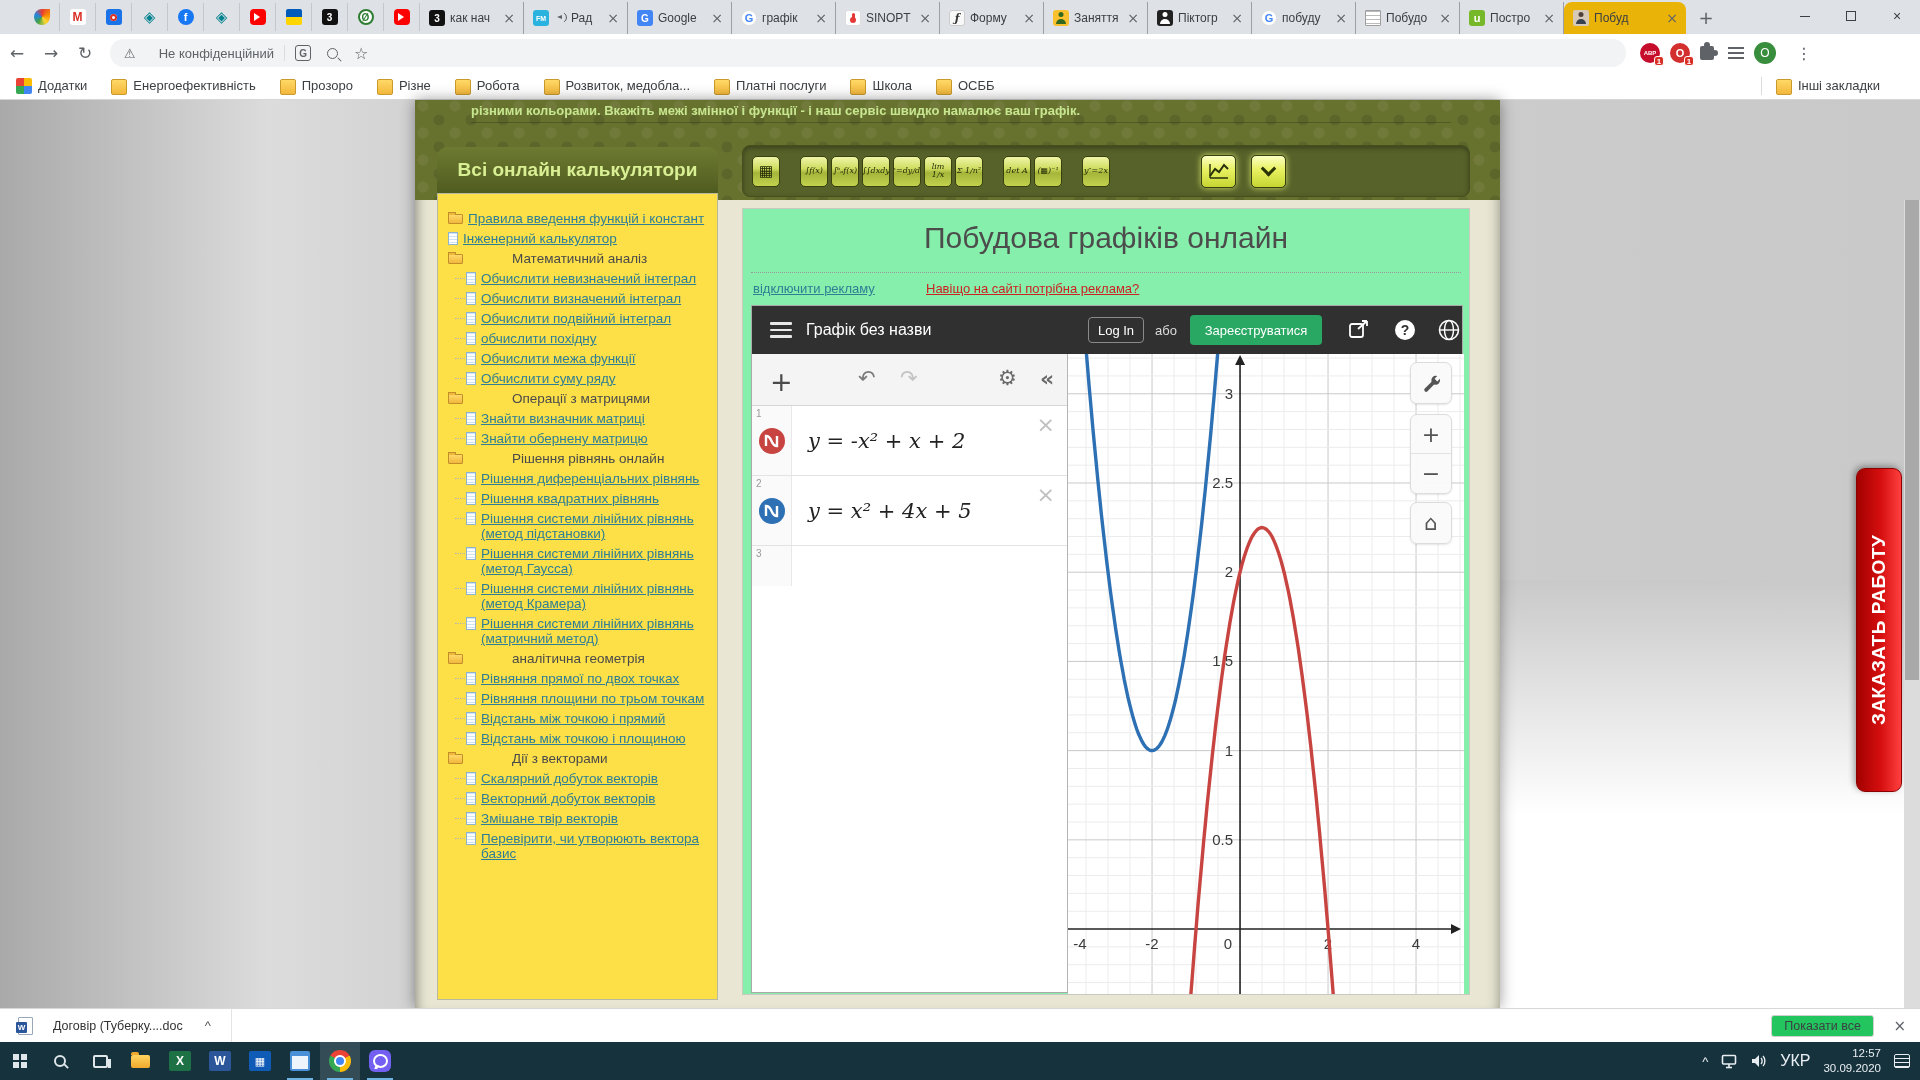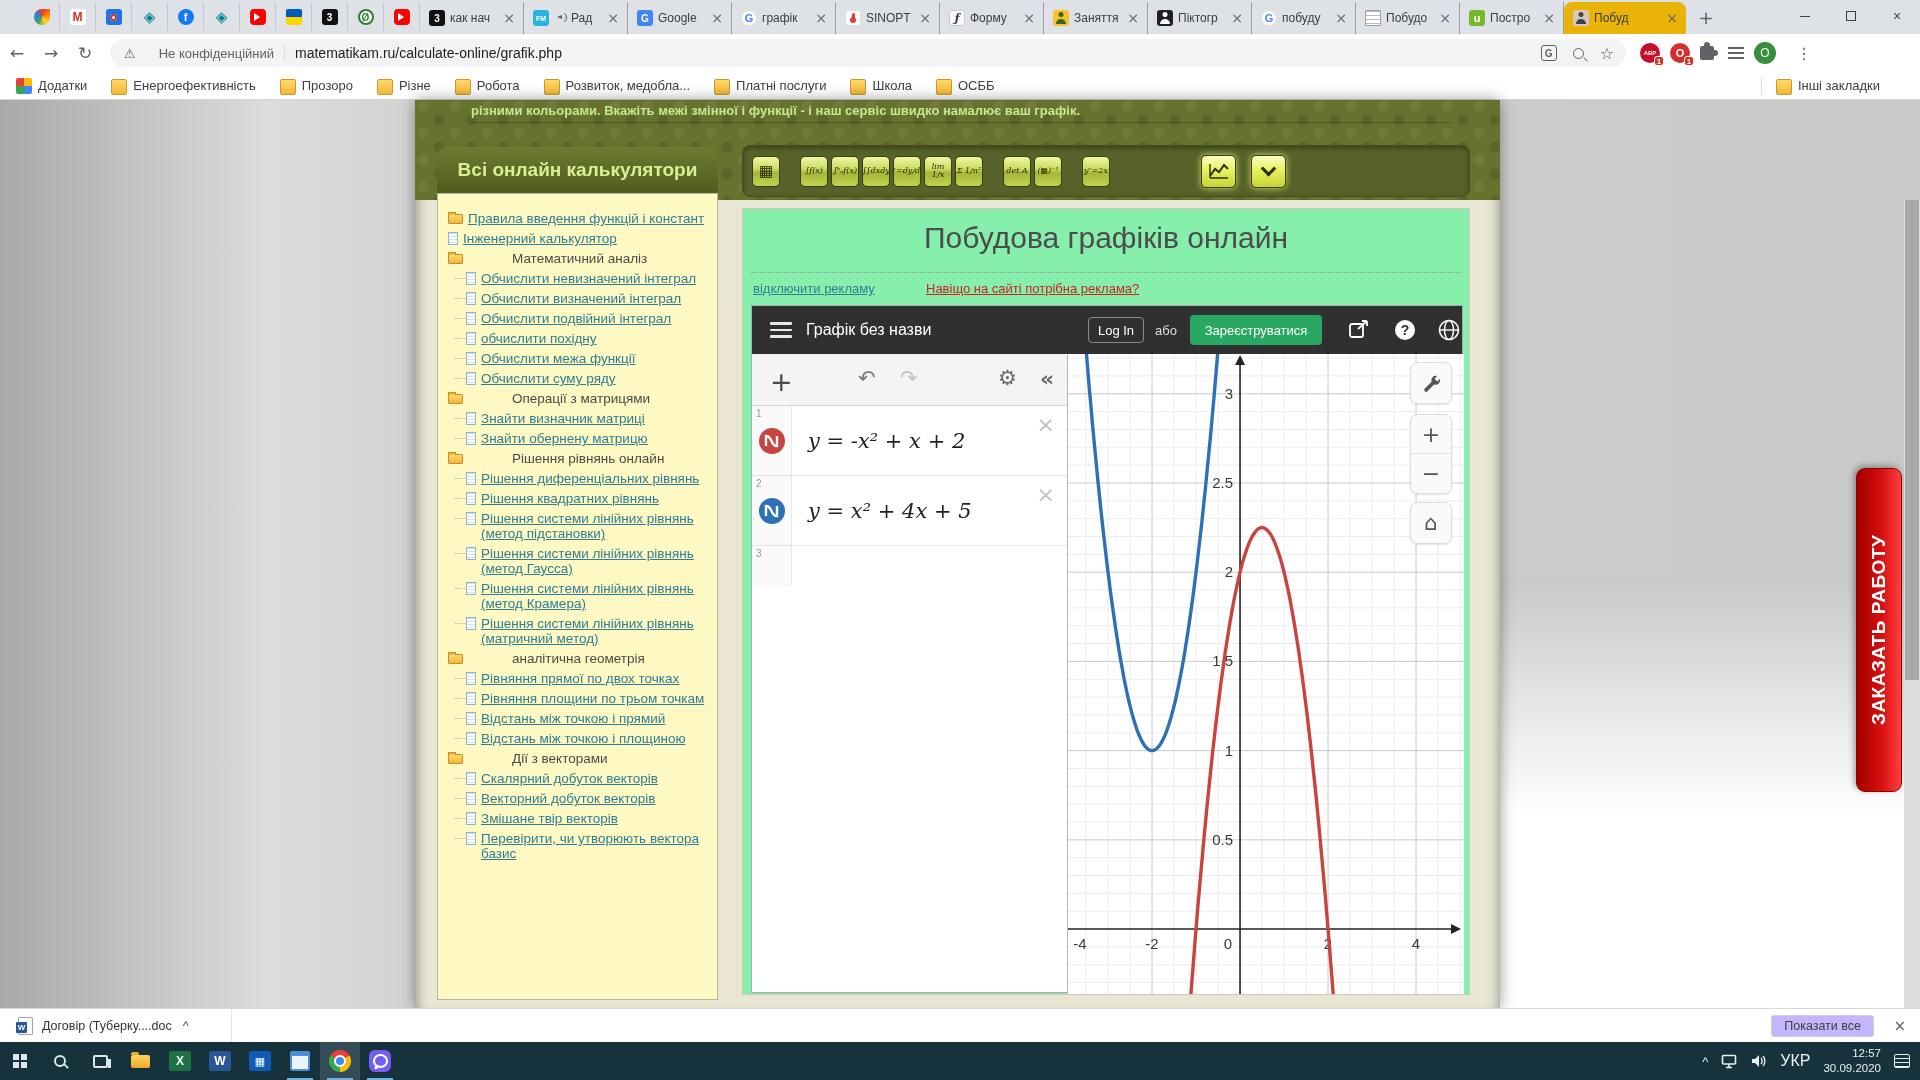--- a/index.html
+++ b/index.html
@@ -94,21 +94,21 @@
   .toolbar { position:absolute; left:327px; top:45px; width:728px; height:52px; background:#57622a; border:1px solid #454e1c; border-radius:8px; box-shadow:inset 0 2px 5px rgba(0,0,0,.35); display:flex; align-items:center; padding-left:9px; gap:3px; }
   .tb-buttons { display:contents; }
   .mbtn { width:28px; height:31px; border:1px solid #39420f; border-radius:5px; background:linear-gradient(180deg,#f0f5a8,#cfdd60 40%,#a4b53a 55%,#c3d24e); color:#1f2605; font-size:8px; font-family:"DejaVu Serif",serif; font-style:italic; display:flex; align-items:center; justify-content:center; text-align:center; line-height:1; overflow:hidden; flex:none; }
   .mbtn.calc { font-size:15px; font-style:normal; font-family:"DejaVu Sans",sans-serif; }
   .mbtn.gap { margin-left:17px; }
   .mbtn.bright { width:35px; height:33px; background:linear-gradient(180deg,#fbffc2,#e8f160 45%,#c6d532); box-shadow:0 0 6px rgba(240,255,120,.8); }
   .mbtn.chart-btn { margin-left:88px; }
   .mbtn.chev-btn { margin-left:12px; }
   .chev-glyph { width:11px; height:11px; border-right:3px solid #2a3208; border-bottom:3px solid #2a3208; transform:rotate(45deg) translate(-2px,-2px); }
 
-  .sidebar-box { position:absolute; left:22px; top:93px; width:281px; height:807px; background:#fef9c3; border:1px solid #b9b9a0; padding:12px 6px 6px 10px; overflow:hidden; }
+  .sidebar-box { position:absolute; left:22px; top:93px; width:281px; height:807px; background:#fde047; border:1px solid #b9b9a0; padding:12px 6px 6px 10px; overflow:hidden; }
   .tree { display:block; list-style:none; }
   .tree-item { display:flex; align-items:flex-start; gap:5px; margin:5px 0; font-size:13.5px; line-height:15px; }
   .tree-item.sub { margin-left:18px; position:relative; }
   .tree-item.sub::before { content:""; position:absolute; left:-11px; top:7px; width:10px; border-top:1px dotted #b5b5b5; }
   .tico { flex:none; margin-top:1px; }
   .tree-item.folder .tico { width:15px; height:10px; background:linear-gradient(#ffd967,#f3b73c); border:1px solid #c08e2a; border-radius:1px; position:relative; margin-top:3px; }
   .tree-item.folder .tico::before { content:""; position:absolute; top:-3px; left:-1px; width:6px; height:2px; background:#f3b73c; border:1px solid #c08e2a; border-bottom:none; }
   .tree-item.file .tico { width:10px; height:13px; background:#fff; border:1px solid #8fb2cd; background-image:linear-gradient(#cfe3f3 1px,transparent 1px); background-size:8px 3px; background-position:1px 3px; }
   .tlabel { color:#2f7e94; text-decoration:underline; cursor:pointer; }
   .tree-item.plain .tlabel { color:#4a4a4a; text-decoration:none; cursor:default;margin-left:44px; }
@@ -147,26 +147,26 @@
   .gf-home { top:148px; height:42px; font-size:21px; font-family:"DejaVu Sans",sans-serif; }
   .tick { font:15px "Liberation Sans",sans-serif; fill:#3a3a3a; }
 
   
   .order-banner { position:absolute; left:1856px; top:368px; width:46px; height:324px; border-radius:9px; border:1px solid #8d0000; background:linear-gradient(90deg,#ff4040,#d60f0f 45%,#a30000); box-shadow:2px 2px 6px rgba(0,0,0,.35); display:flex; align-items:center; justify-content:center; writing-mode:vertical-rl; transform:rotate(180deg); color:#fff; font-size:19px; font-weight:bold; letter-spacing:.5px; }
   .scrollbar { position:absolute; left:1904px; top:100px; width:16px; height:908px; background:#dcdcdc; }
   .scroll-thumb { position:absolute; left:1px; top:0; width:14px; height:480px; background:#a9a9a9; }
 
   
   .downloadbar { position:absolute; left:0; top:1008px; width:1920px; height:34px; background:#fff; border-top:1px solid #d8d8d8; }
-  .dl-item { position:absolute; left:0; top:0; width:232px; height:100%; border-right:1px solid #e4e4e4; display:flex; align-items:center; padding-left:18px; gap:9px; }
+  .dl-item { position:absolute; left:0; top:0; width:232px; height:100%; border-right:1px solid #e4e4e4; display:flex; align-items:center; padding-left:18px; gap:20px; }
   .word-icon { width:15px; height:18px; background:#fff; border:1px solid #9aa7b8; border-radius:1px; position:relative; }
   .word-icon::after { content:"W"; position:absolute; left:-3px; bottom:1px; width:11px; height:11px; background:#2b579a; color:#fff; font-size:8px; font-weight:bold; display:flex; align-items:center; justify-content:center; border-radius:1px; }
   .dl-name { font-size:12.5px; color:#333; }
   .dl-caret { font-size:13px; color:#555; margin-left:2px; }
-  .dl-showall { position:absolute; right:46px; top:6px; height:22px; padding:0 12px; border:1px solid #d0d0d0; border-radius:3px; font-size:12.5px; color:#3c4043; display:flex; align-items:center; background:#c4b5fd; }
+  .dl-showall { position:absolute; right:46px; top:6px; height:22px; padding:0 12px; border:1px solid #d0d0d0; border-radius:3px; font-size:12.5px; color:#3c4043; display:flex; align-items:center; background:#22c55e; }
   .dl-close { position:absolute; right:14px; top:8px; font-size:15px; color:#5f6368; font-family:"DejaVu Sans",sans-serif; }
 
   
   .taskbar { position:absolute; left:0; top:1042px; width:1920px; height:38px; background:#16323d; display:flex; align-items:stretch; }
   .tb-left { display:flex; }
   .slot { width:40px; display:flex; align-items:center; justify-content:center; position:relative; }
   .slot.running::after { content:""; position:absolute; bottom:0; left:7px; right:7px; height:2.5px; background:#6fb3e0; }
   .slot.focused { background:rgba(255,255,255,.13); }
   .win-ico { width:14px; height:14px; position:relative; }
   .win-ico i { position:absolute; width:6px; height:6px; background:#dfe7ea; }
@@ -323,21 +323,20 @@
   </div>
 
   <div class="addressbar">
     <span class="nav-glyph">←</span>
     <span class="nav-glyph">→</span>
     <span class="nav-glyph">↻</span>
     <div class="urlbox">
       <span class="warn">⚠</span>
       <span class="sec-label">Не конфіденційний</span>
       <span class="url-sep"></span>
-      <span class="url-text">matematikam.ru/calculate-online/grafik.php</span>
       <div class="in-url-icons">
         <span class="tr-gray">G</span>
         <span class="mag"></span>
         <span class="star">☆</span>
       </div>
     </div>
     <div class="ext-area">
       <span class="ext abp">
           <span>ABP</span>
           <span class="badge">1</span>

